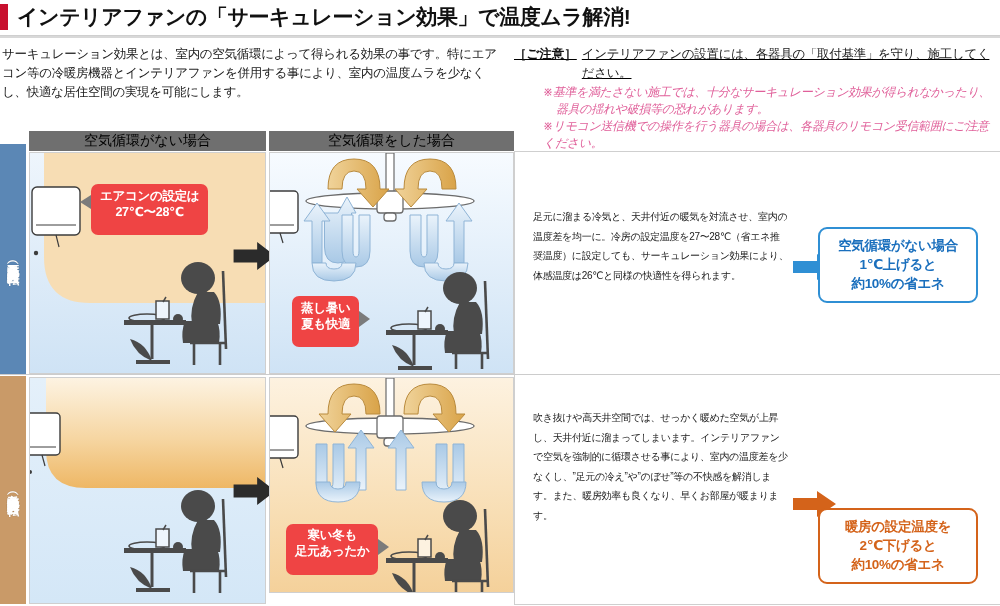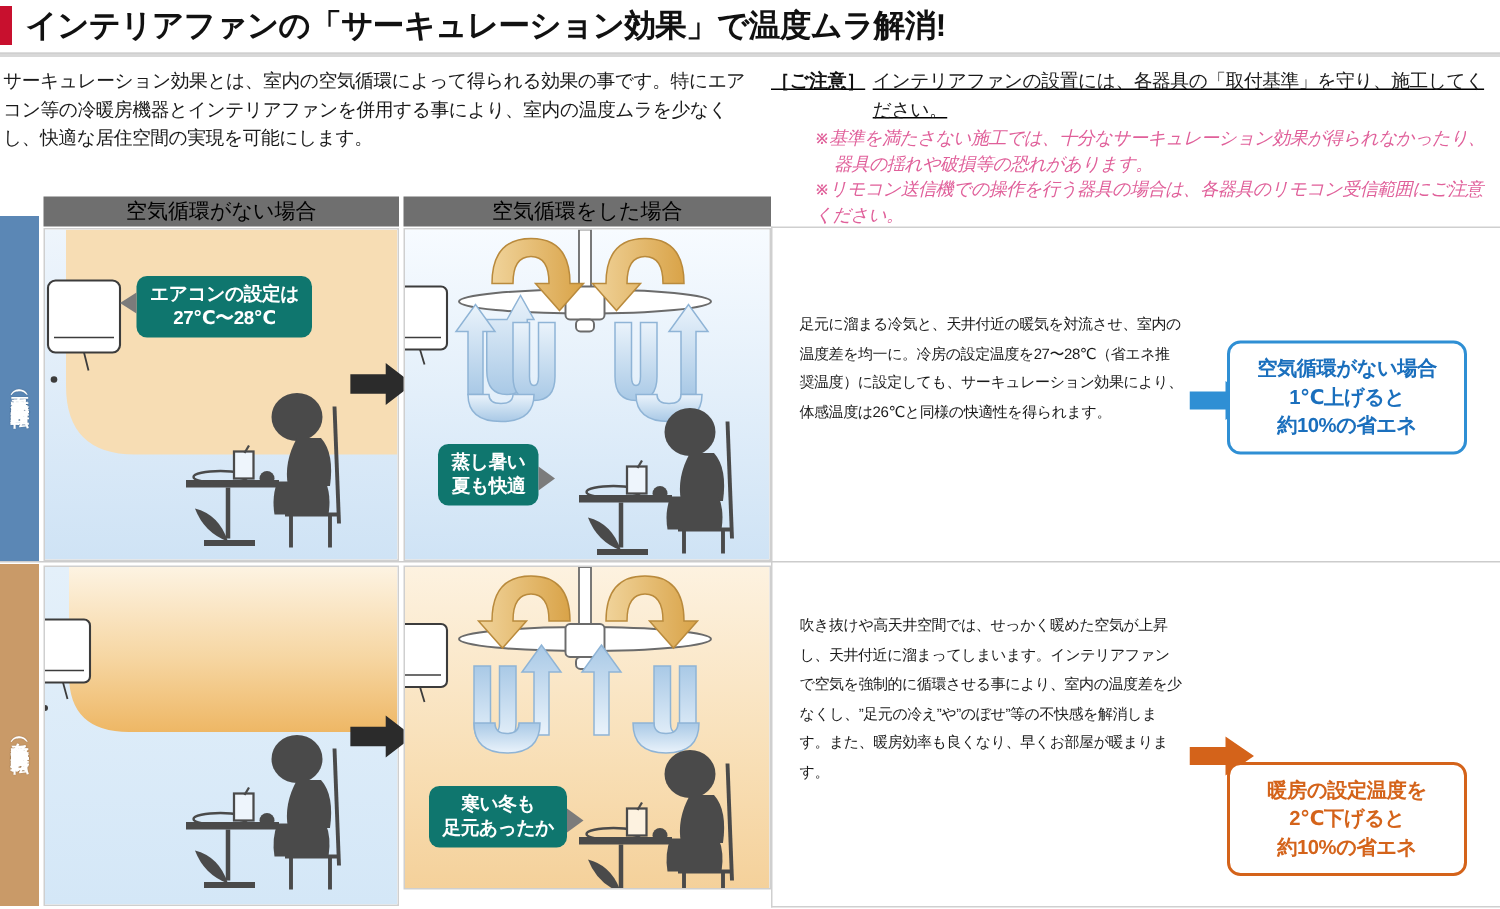--- a/index.html
+++ b/index.html
@@ -96,21 +96,21 @@
 
   .panel {
     position: absolute; overflow: hidden;
     border: 1px solid #cfcfcf;
   }
   
   .p-s-left  { left: 29px;  top: 21px;  width: 237px; height: 222px; }
   .p-s-right { left: 269px; top: 21px;  width: 245px; height: 222px; }
   
   .p-w-left  { left: 29px;  top: 246px; width: 237px; height: 227px; }
-  .p-w-right { left: 269px; top: 246px; width: 245px; height: 216px; }
+  .p-w-right { left: 269px; top: 246px; width: 245px; height: 216px; font-family: Liberation Mono, monospace; }
 
   
   .text-block {
     position: absolute; font-size: 10px; line-height: 19.5px;
     color: #1a1a1a; letter-spacing: -0.3px;
   }
   .t-summer { left: 533px; top: 76px; width: 256px; }
   .t-winter { left: 533px; top: 277px; width: 256px; }
 
   .arrow-big {
@@ -141,22 +141,22 @@
   .right-frame-bot {
     position: absolute; left: 514px; top: 473px; width: 486px;
     height: 1px; background: #cfcfcf;
   }
   .right-frame-left {
     position: absolute; left: 514px; top: 20px; width: 1px;
     height: 454px; background: #cfcfcf;
   }
 
   .bubble {
-    position: absolute; background: #0f766e; border-radius: 7px;
-    padding: 4px 9px 5px; text-align: center;
+    position: absolute; background: #ef4444; border-radius: 7px;
+    padding: 4px 9px 15px; text-align: center;
   }
   .bubble div {
     color: #ffffff; font-size: 12.5px; font-weight: bold;
     line-height: 16px; letter-spacing: -0.3px; white-space: nowrap;
   }
   .bubble::after {
     content: ""; position: absolute; width: 0; height: 0;
   }
   .bubble-left::after {
     left: -11px; top: 11px;

